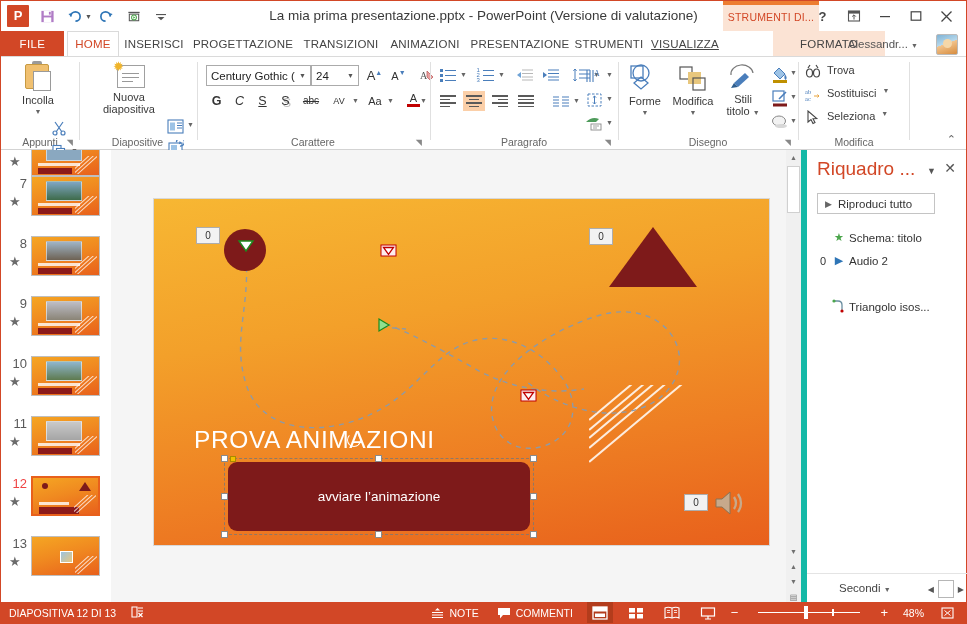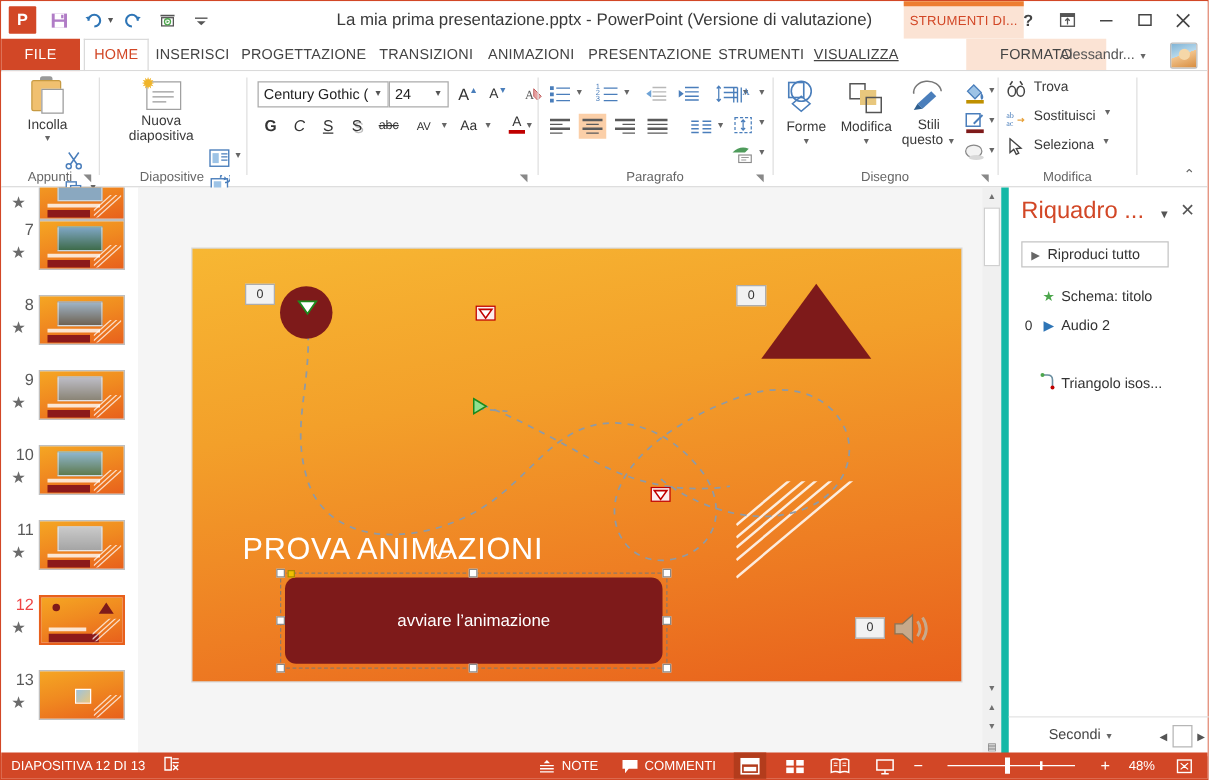--- a/index.html
+++ b/index.html
@@ -510,20 +510,21 @@
       <div style="position:absolute;left:154px;top:40px;" class="caret">▼</div>
       <div class="fmt-btn" style="left:165px;top:33px;width:24px;">
           <span style="font-size:11px;">Aa</span>
         </div>
       <div style="position:absolute;left:189px;top:40px;" class="caret">▼</div>
       <div class="fmt-btn" style="left:205px;top:31px;height:24px;flex-direction:column;">
         <span style="font-size:11px;color:#333;line-height:11px;">A</span>
         <span style="display:block;width:13px;height:3px;background:#C00000;"></span>
       </div>
       <div style="position:absolute;left:222px;top:40px;" class="caret">▼</div>
+      <div class="rgroup-label">Carattere</div>
       <div class="dlg-launcher" style="right:6px;">◥</div>
     </div>
     <div class="rgroup-sep" style="left:429px;"></div>
 
     <div class="rgroup" style="left:430px;width:186px;">
       <div class="mini-btn" style="left:6px;top:8px;width:22px;height:20px;">
         <div class="list-icon">
             <b style="top:1px"></b>
             <i style="top:2px"></i>
             <b style="top:6px"></b>
@@ -642,21 +643,21 @@
         <div>Modifica</div>
         <div class="caret">▼</div>
       </div>
       <div class="big-btn" style="left:100px;top:6px;width:48px;">
         <svg width="34" height="28" viewBox="0 0 34 28">
             <path d="M5 12 A11 9 0 0 1 27 10" fill="none" stroke="#777" stroke-width="1.2"></path>
             <path d="M8 20 L19 10 L23 14 L12 24 Z" fill="#4A7EBB"></path>
             <path d="M8 20 L5 25 L12 24 Z" fill="#2E5E8E"></path>
           </svg>
         <div>Stili</div>
-        <div><span>questo</span> <span class="caret">▼</span></div>
+        <div><span>titolo</span> <span class="caret">▼</span></div>
       </div>
       <div class="mini-btn" style="left:150px;top:6px;width:22px;height:21px;">
         <svg width="18" height="18" viewBox="0 0 18 18">
             <path d="M3 8 L8 3 L14 9 L9 14 Z" fill="#9DC3E6" stroke="#4A7EBB" stroke-width="1"></path>
             <path d="M14 9 Q17 13 14.5 15 Q12.5 13.5 14 9" fill="#4A7EBB"></path>
             <rect x="2" y="15" width="14" height="3" fill="#BF9000"></rect>
           </svg>
       </div>
       <div style="position:absolute;left:171px;top:12px;" class="caret">▼</div>
       <div class="mini-btn" style="left:150px;top:30px;width:22px;height:21px;">

